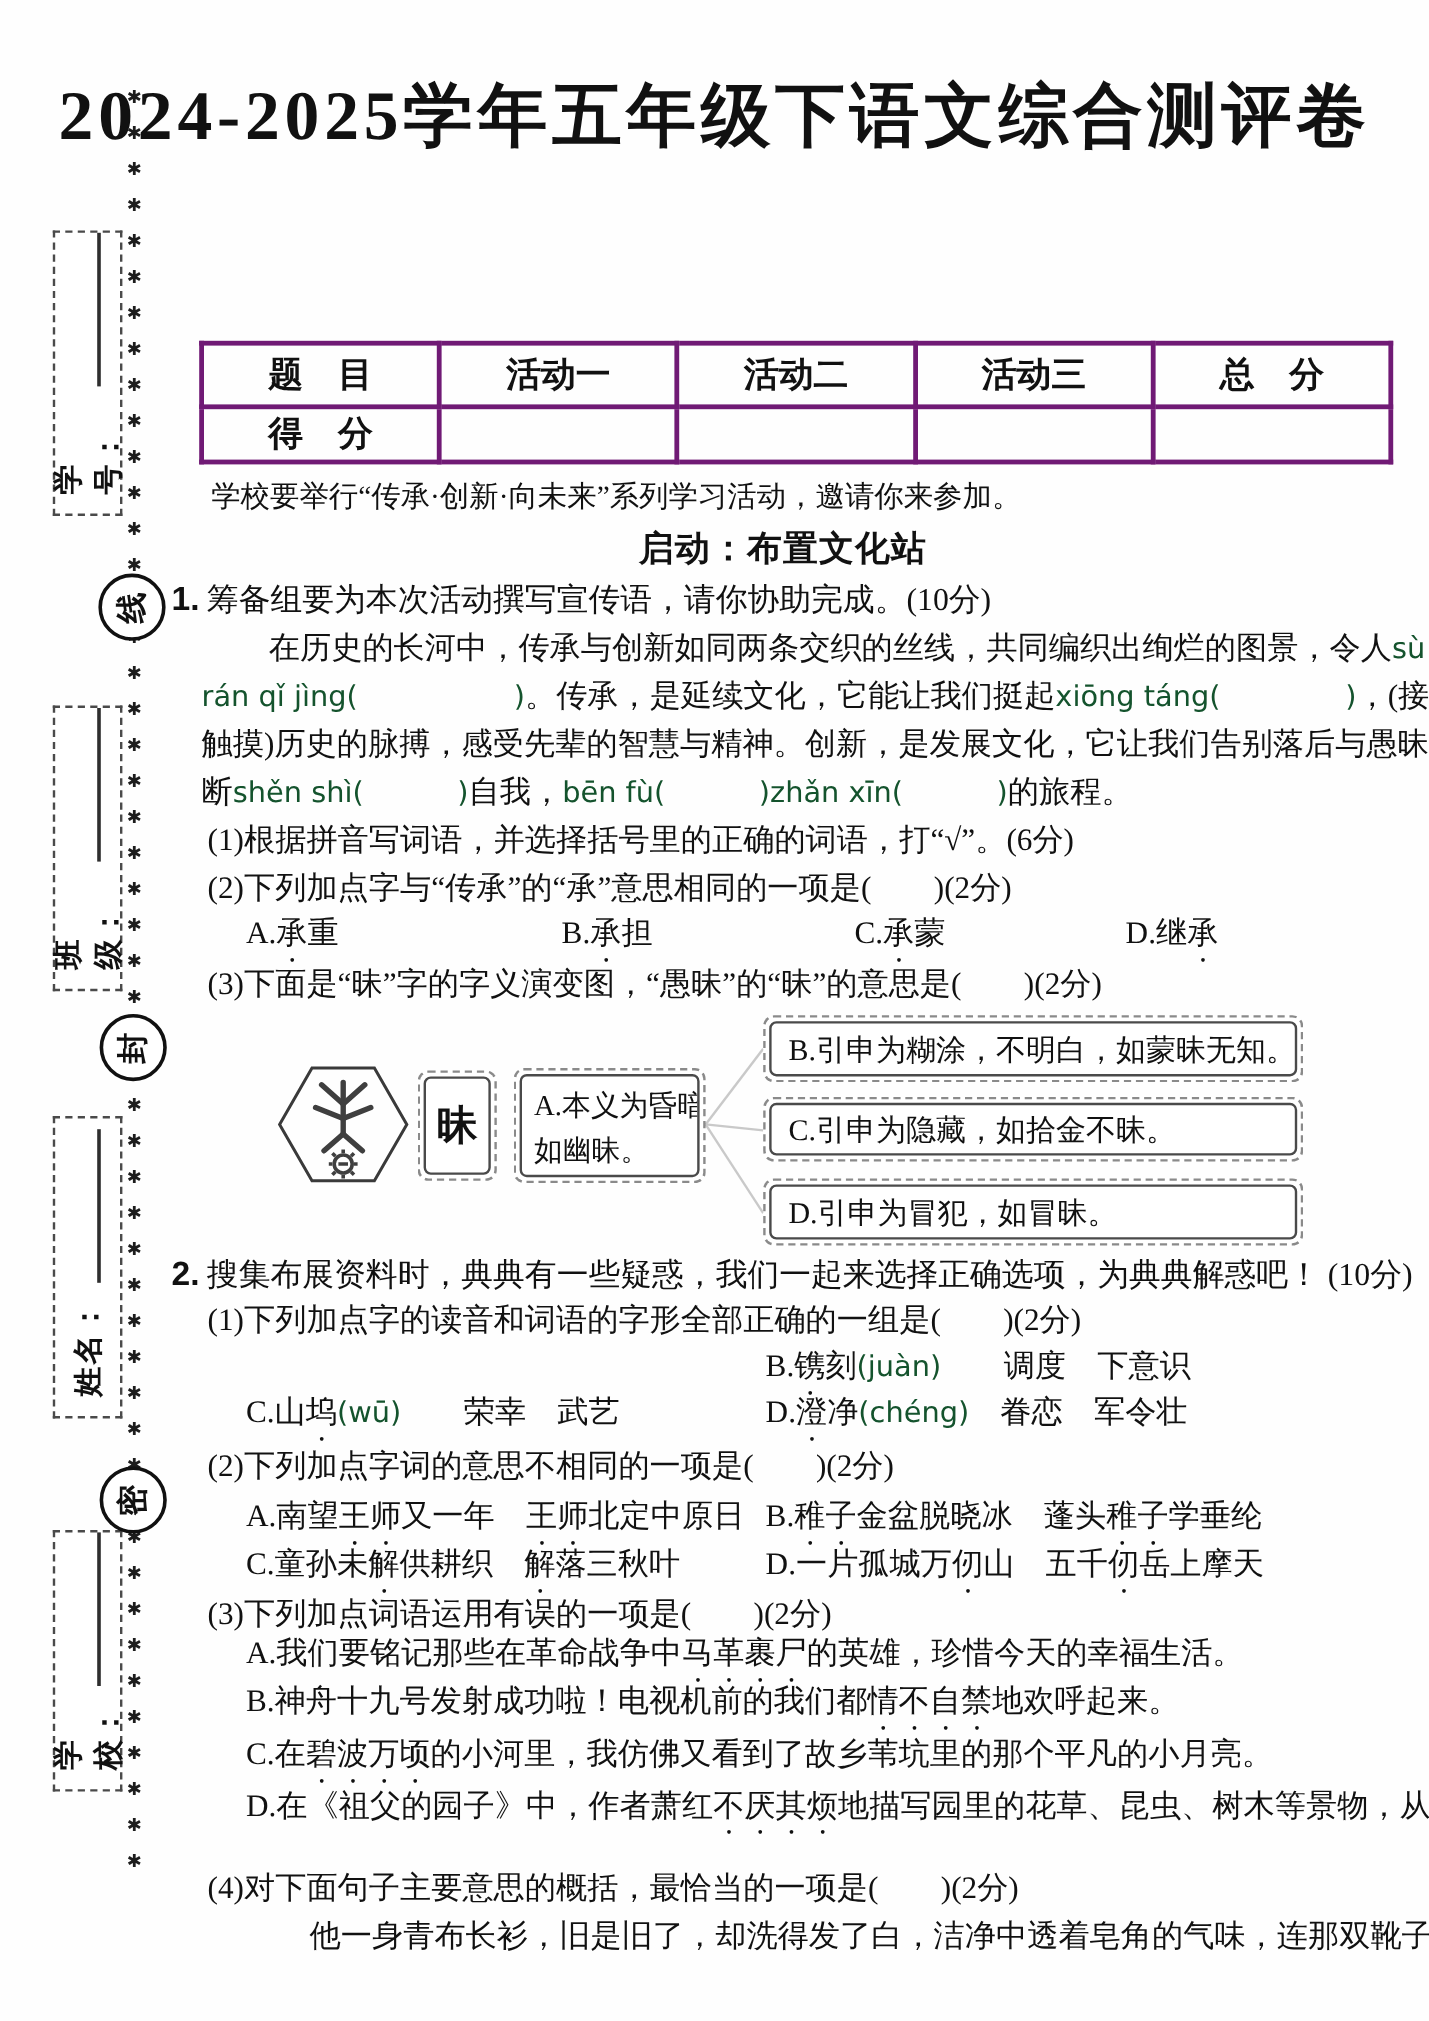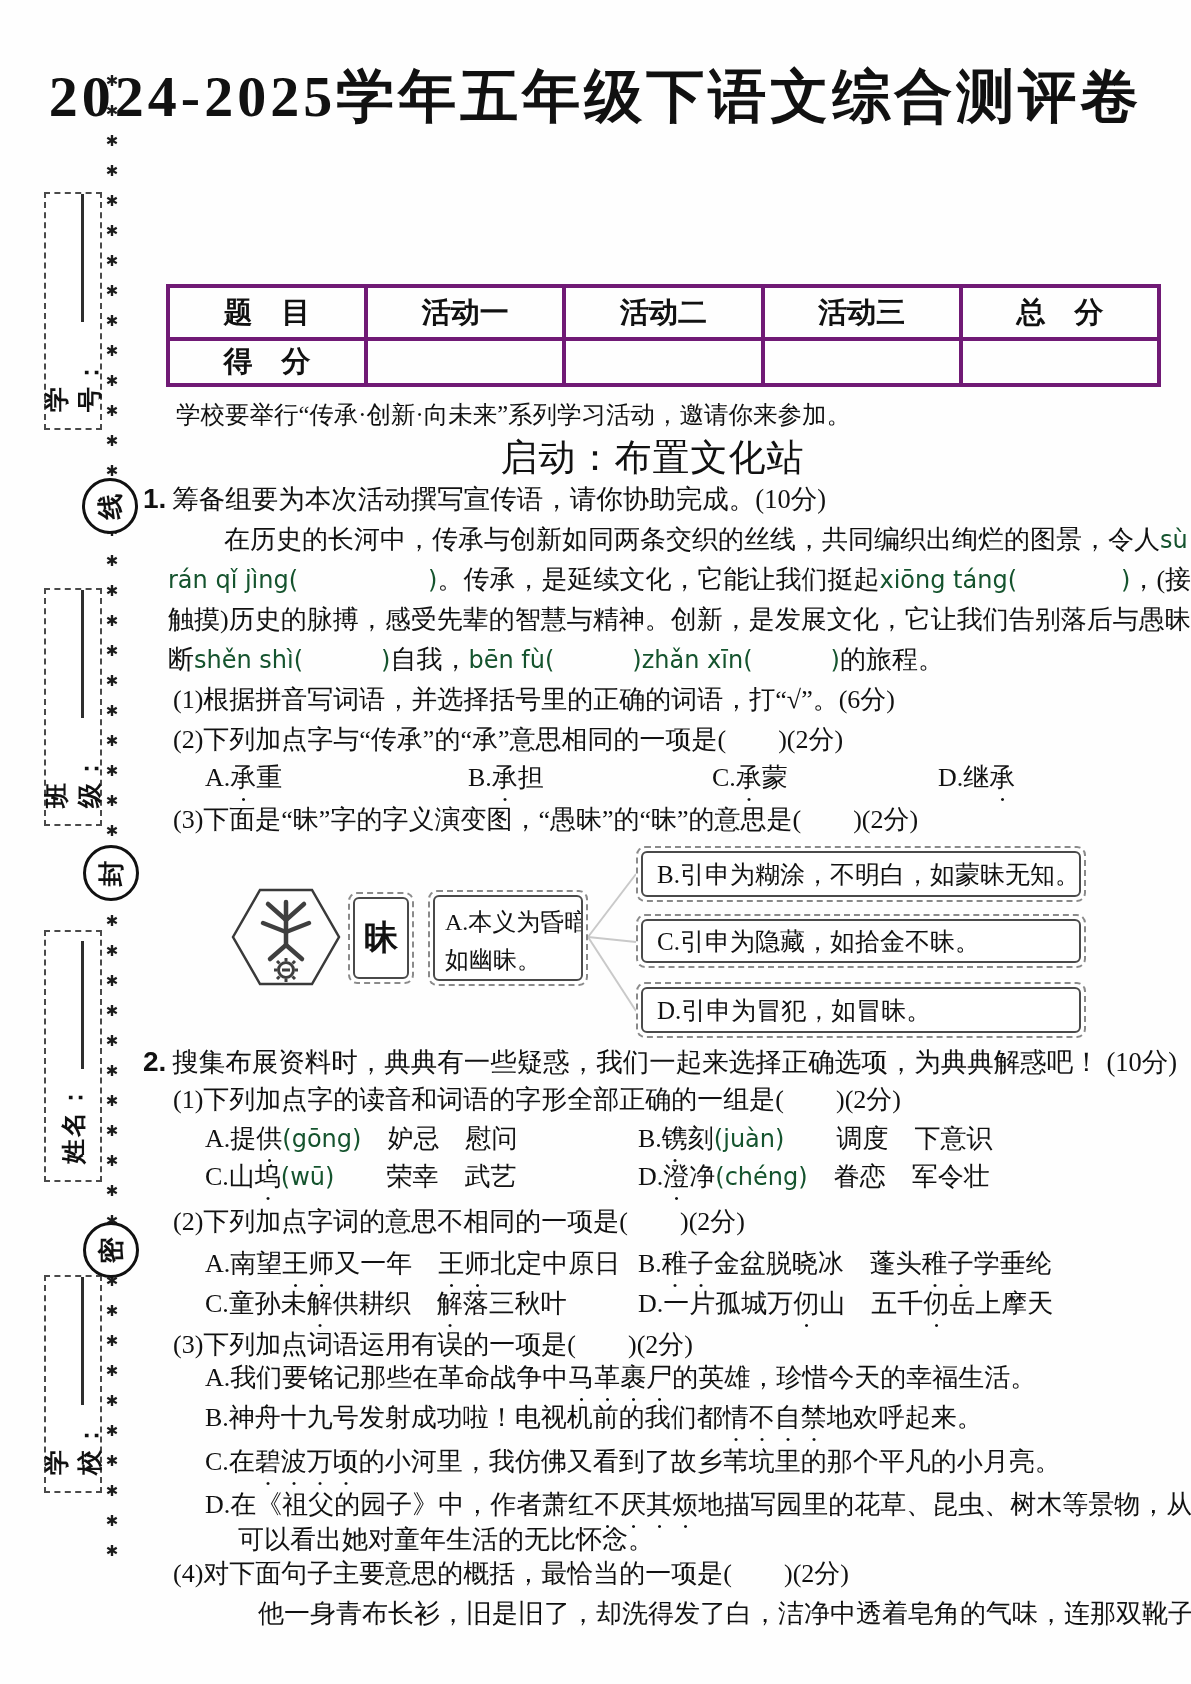--- a/index.html
+++ b/index.html
@@ -16,21 +16,21 @@
   .meta{left:0;right:0;top:216px;text-align:center;font-size:31px;font-weight:600;letter-spacing:2px;}
   
   table.score{position:absolute;left:166px;top:284px;width:995px;border-collapse:collapse;
       font-family:"Liberation Sans","DejaVu Sans",sans-serif;font-size:29px;font-weight:bold;}
   table.score td{border:4px solid #701a75;text-align:center;width:20%;}
   table.score tr.r1 td{height:47px;}
   table.score tr.r2 td{height:39px;}
   
   .row{position:absolute;white-space:nowrap;font-size:26px;line-height:36px;}
   .qno{font-family:"Liberation Sans","DejaVu Sans",sans-serif;font-weight:bold;font-size:28px;padding-right:6px;}
-  .heading{font-family:"Liberation Sans","DejaVu Sans",sans-serif;font-weight:normal;font-size:37px;letter-spacing:1px;}
+  .heading{font-family:"Liberation Sans","DejaVu Sans",sans-serif;font-weight:bold;font-size:29px;letter-spacing:1px;}
   .opt{position:absolute;top:0;white-space:nowrap;}
   
   .diagram{position:absolute;left:140px;top:836px;width:1025px;height:202px;}
   .dbox{position:absolute;border:2px dashed #8a8a8a;border-radius:9px;padding:3px;background:#fff;box-sizing:border-box;}
   .dbox-in{border:2px solid #4a4a4a;border-radius:6px;width:100%;height:100%;box-sizing:border-box;
            display:flex;align-items:center;padding:0 14px;font-size:25px;white-space:nowrap;overflow:hidden;}
   .hanzi-box .dbox-in{justify-content:center;font-size:34px;font-weight:600;padding:0;}
   .abox .dbox-in{display:block;padding:6px 10px;font-size:24px;line-height:38px;}
   
   .seal-strip{position:absolute;left:103px;top:72px;height:1490px;writing-mode:vertical-rl;
@@ -168,38 +168,36 @@
     <div class="dbox" style="left:496px;top:146px;width:450px;height:56px;">
       <div class="dbox-in">D.引申为冒犯，如冒昧。</div>
     </div>
   </div>
 
   <div class="row" style="left:143px;top:1044px;font-size:26.5px;">
     <span class="qno">2.</span><span>搜集布展资料时，典典有一些疑惑，我们一起来选择正确选项，为典典解惑吧！ (10分)</span>
   </div>
   <div class="row" style="left:173px;top:1082px;">(1)下列加点字的读音和词语的字形全部正确的一组是(　　)(2分)</div>
   <div class="row" style="left:140px;top:1121px;width:1025px;height:36px;">
-    <span class="opt" style="left:65px;"><span>A.提</span><span class="em">供</span><span class="py">(gōng)</span><span>　妒忌　慰问</span></span>
     <span class="opt" style="left:498px;"><span>B.</span><span class="em">镌</span><span>刻</span><span class="py">(juàn)</span><span>　　调度　下意识</span></span>
   </div>
   <div class="row" style="left:140px;top:1159px;width:1025px;height:36px;">
     <span class="opt" style="left:65px;"><span>C.山</span><span class="em">坞</span><span class="py">(wū)</span><span>　　荣幸　武艺</span></span>
     <span class="opt" style="left:498px;"><span>D.</span><span class="em">澄</span><span>净</span><span class="py">(chéng)</span><span>　眷恋　军令壮</span></span>
   </div>
   <div class="row" style="left:173px;top:1204px;">(2)下列加点字词的意思不相同的一项是(　　)(2分)</div>
   <div class="row" style="left:140px;top:1246px;width:1025px;height:36px;">
     <span class="opt" style="left:65px;"><span>A.南望</span><span class="em">王师</span><span>又一年　</span><span class="em">王师</span><span>北定中原日</span></span>
     <span class="opt" style="left:498px;"><span>B.</span><span class="em">稚子</span><span>金盆脱晓冰　蓬头</span><span class="em">稚子</span><span>学垂纶</span></span>
   </div>
   <div class="row" style="left:140px;top:1286px;width:1025px;height:36px;">
     <span class="opt" style="left:65px;"><span>C.童孙未</span><span class="em">解</span><span>供耕织　</span><span class="em">解</span><span>落三秋叶</span></span>
     <span class="opt" style="left:498px;"><span>D.一片孤城万</span><span class="em">仞</span><span>山　五千</span><span class="em">仞</span><span>岳上摩天</span></span>
   </div>
   <div class="row" style="left:173px;top:1327px;">(3)下列加点词语运用有误的一项是(　　)(2分)</div>
   <div class="row" style="left:205px;top:1360px;"><span>A.我们要铭记那些在革命战争中</span><span class="em">马革裹尸</span><span>的英雄，珍惜今天的幸福生活。</span></div>
   <div class="row" style="left:205px;top:1400px;"><span>B.神舟十九号发射成功啦！电视机前的我们都</span><span class="em">情不自禁</span><span>地欢呼起来。</span></div>
   <div class="row" style="left:205px;top:1444px;"><span>C.在</span><span class="em">碧波万顷</span><span>的小河里，我仿佛又看到了故乡苇坑里的那个平凡的小月亮。</span></div>
   <div class="row" style="left:205px;top:1487px;"><span>D.在《祖父的园子》中，作者萧红</span><span class="em">不厌其烦</span><span>地描写园里的花草、昆虫、树木等景物，从中</span></div>
-  <div class="row" style="left:238px;top:1522px;"><span>可以看出她对童年生活的无比怀念。</span></div>
   <div class="row" style="left:173px;top:1556px;">(4)对下面句子主要意思的概括，最恰当的一项是(　　)(2分)</div>
   <div class="row" style="left:258px;top:1596px;">他一身青布长衫，旧是旧了，却洗得发了白，洁净中透着皂角的气味，连那双靴子的样</div>
 
 </div>
 
 </body></html>

